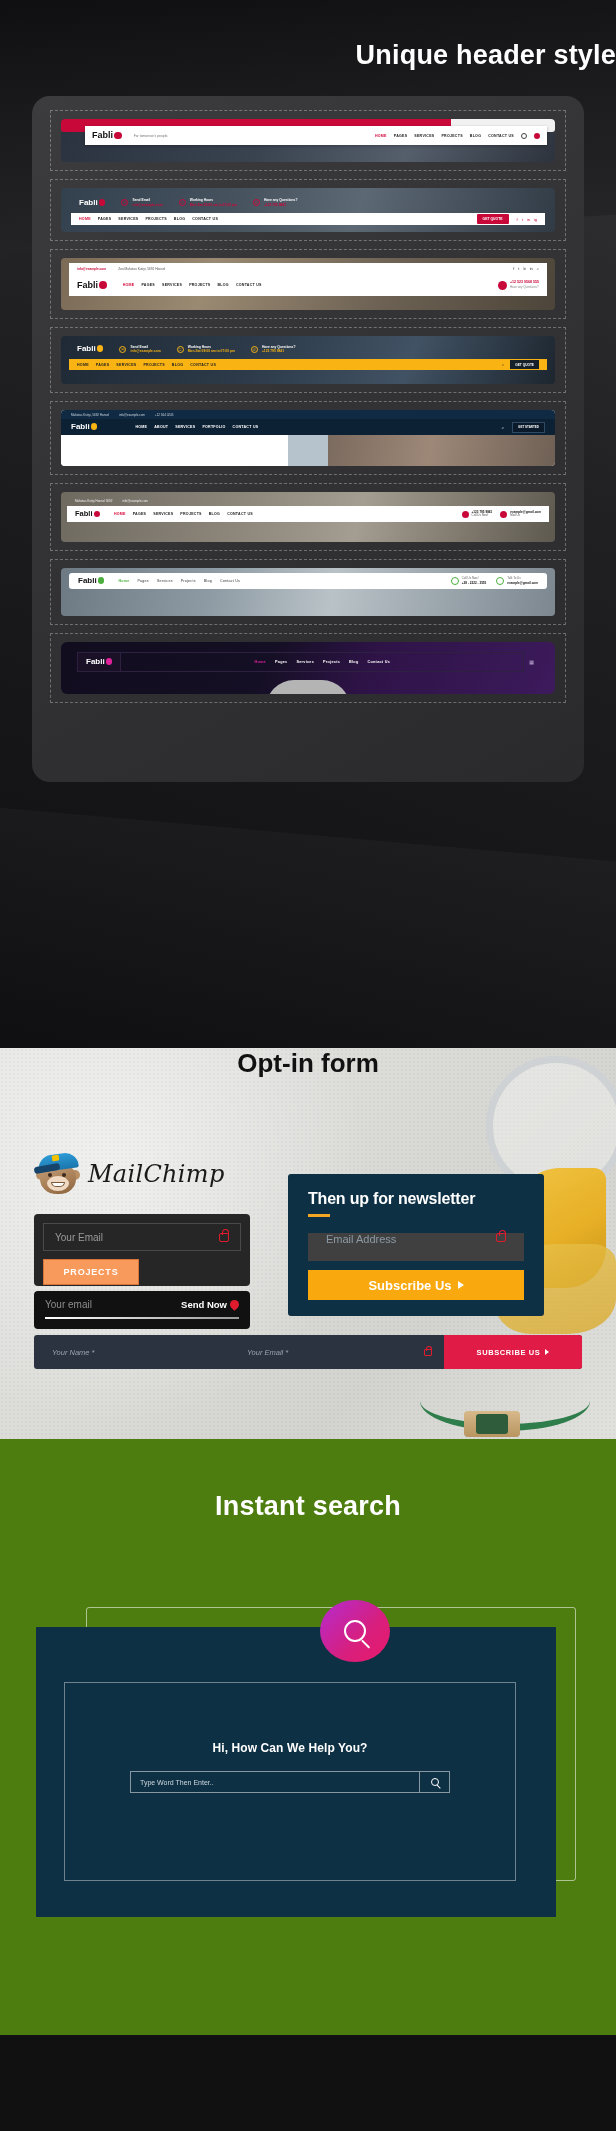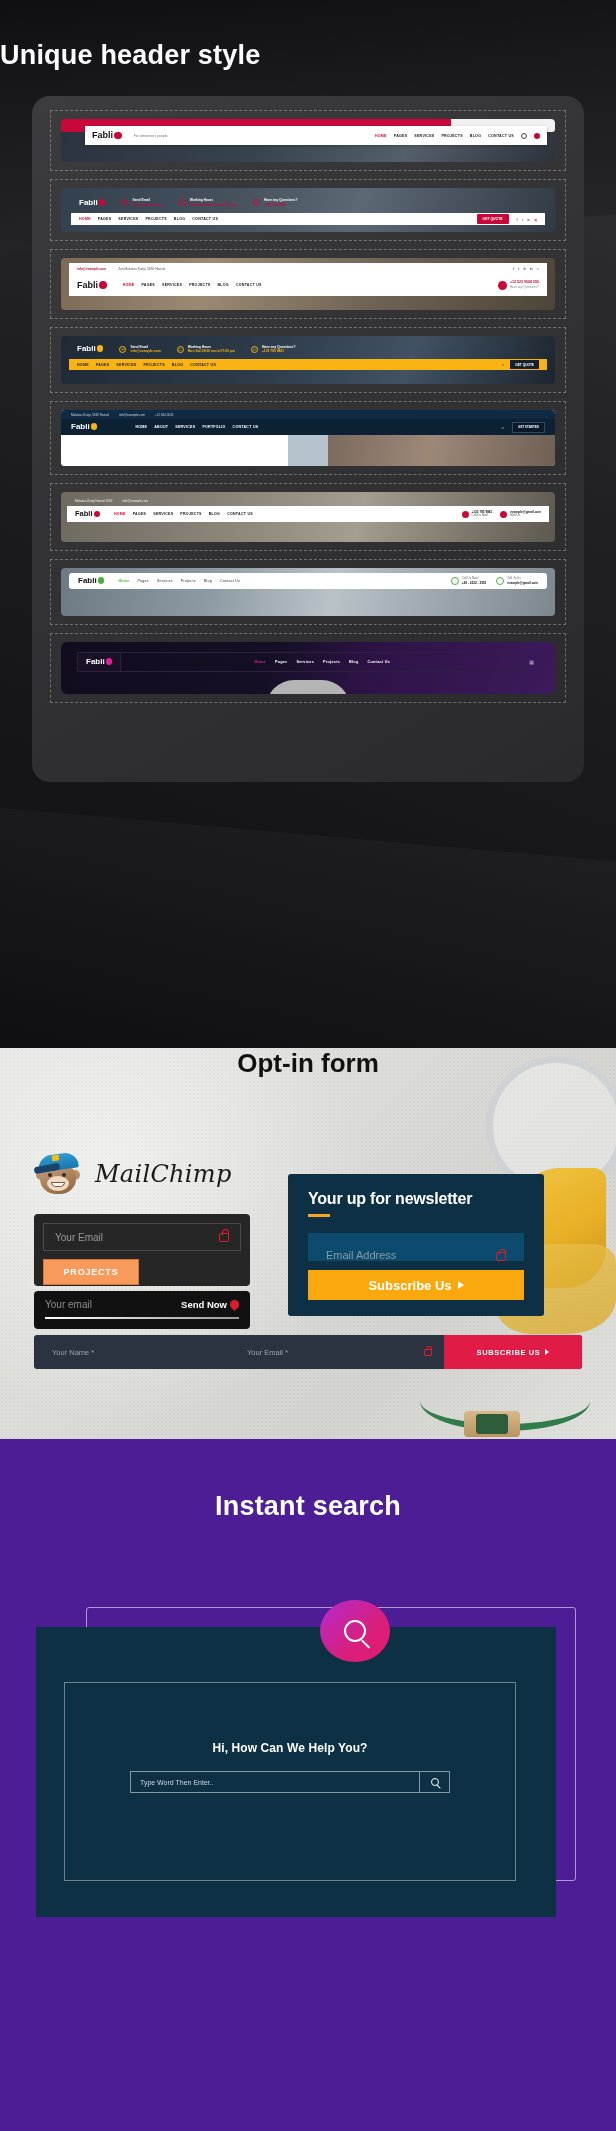--- a/index.html
+++ b/index.html
@@ -27,21 +27,21 @@
     background:linear-gradient(178deg,#0b0b0d 0%,#1b1b1d 55%,#252527 100%);
     transform:rotate(-3.2deg);
   }
   .sec-headers:after{
     content:"";position:absolute;left:-20%;bottom:-14%;width:150%;height:34%;
     background:linear-gradient(8deg,#0a0a0c 0%,#131315 45%,#202023 100%);
     transform:rotate(5deg);opacity:.95;
   }
   .sec-title{
     position:relative;z-index:5;
-    text-align:left;color:#fff;
+    text-align:right;color:#fff;
     font-weight:bold;font-size:27px;letter-spacing:.2px;
     padding-top:40px;
   }
 
   .panel{
     position:absolute;left:32px;top:96px;
     width:552px; height:686px;
     background:linear-gradient(150deg,#3c3c3e 0%,#333335 45%,#2a2a2c 100%);
     border-radius:18px;
     z-index:4;
@@ -212,21 +212,21 @@
     background:linear-gradient(150deg,#f2c23a 0%,#e8ae1d 55%,#c98f10 100%);
     border-radius:46px 12px 40px 20px;opacity:.95;}
   .tape2{position:absolute;right:0px;top:196px;width:120px;height:90px;z-index:2;
     background:linear-gradient(160deg,#e9c24a 0%,#d9a92b 100%);border-radius:50% 20% 40% 30%;opacity:.8;}
   .cord{position:absolute;right:26px;bottom:8px;width:170px;height:60px;z-index:2;
     border-bottom:7px solid #2e7d4b;border-radius:0 0 60% 60%;}
   .spool{position:absolute;right:96px;bottom:2px;width:56px;height:26px;z-index:3;
     background:linear-gradient(180deg,#d8b98b,#b8945f);border-radius:4px;}
   .spool:after{content:"";position:absolute;left:12px;top:3px;width:32px;height:20px;background:#2f5d3c;border-radius:3px;}
 
-  .mc-logo{position:absolute;left:36px;top:104px;z-index:5;display:flex;align-items:center;gap:15px;}
+  .mc-logo{position:absolute;left:36px;top:104px;z-index:5;display:flex;align-items:center;gap:8px;}
   .mc-face{width:44px;height:44px;position:relative;}
   .mc-head{position:absolute;left:4px;top:10px;width:36px;height:32px;border-radius:50% 50% 46% 46%;
     background:linear-gradient(160deg,#c9a480 0%,#a77e55 60%,#8a6440 100%);}
   .mc-ear{position:absolute;top:18px;width:10px;height:10px;border-radius:50%;background:#b98f66;}
   .mc-ear.l{left:0;} .mc-ear.r{right:0;}
   .mc-muz{position:absolute;left:11px;top:24px;width:22px;height:15px;border-radius:50%;background:#f0d9c2;}
   .mc-mouth{position:absolute;left:15px;top:30px;width:14px;height:5px;border-radius:0 0 14px 14px;background:#fff;border:1px solid #7a5a3c;}
   .mc-eye{position:absolute;top:21px;width:4px;height:4px;border-radius:50%;background:#3b2a1d;}
   .mc-eye.l{left:12px;} .mc-eye.r{left:26px;}
   .mc-cap{position:absolute;left:2px;top:2px;width:40px;height:16px;border-radius:16px 16px 3px 3px;
@@ -243,39 +243,39 @@
   .fd-btn{margin-top:8px;width:96px;height:26px;background:#f79a5b;border:1px solid #d8733a;
     display:flex;align-items:center;justify-content:center;color:#fff;font-weight:bold;font-size:9px;letter-spacing:.8px;}
 
   .form-dark2{position:absolute;left:34px;top:243px;width:216px;height:38px;background:#111;border-radius:4px;z-index:5;padding:8px 11px;}
   .fd2-row{display:flex;align-items:center;}
   .fd2-row .ph{color:#8d8d8d;font-size:10px;}
   .fd2-send{margin-left:auto;color:#fff;font-weight:bold;font-size:9.5px;display:flex;align-items:center;gap:3px;}
   .fd2-send .pin{width:9px;height:9px;border-radius:50% 50% 50% 0;background:#e01b2e;transform:rotate(-45deg);}
   .fd2-line{margin-top:7px;height:1.5px;background:linear-gradient(90deg,#fff,#9a9a9a);}
   .form-wide-pos{position:absolute;left:34px;top:287px;width:548px;height:34px;background:#2b3340;border-radius:3px;z-index:6;display:flex;align-items:center;}
-  .fw-c{flex:1;padding:0 18px;color:#9aa3ae;font-size:7.5px;}
+  .fw-c{flex:1;padding:0 18px;color:#9aa3ae;font-size:7.5px;font-style:italic;}
   .fw-c.b{border-left:0;}
   .fw-lock{width:8px;height:7px;border:1.4px solid #e01b2e;border-radius:1px;position:relative;margin-right:12px;}
   .fw-lock:before{content:"";position:absolute;left:1.4px;top:-3.6px;width:4px;height:4px;border:1.4px solid #e01b2e;border-bottom:none;border-radius:3px 3px 0 0;}
   .fw-btn{width:138px;height:34px;background:#e01b45;color:#fff;font-weight:bold;font-size:7.5px;letter-spacing:.6px;
     display:flex;align-items:center;justify-content:center;gap:5px;border-radius:0 3px 3px 0;}
 
   .card-navy{position:absolute;left:288px;top:126px;width:256px;height:142px;background:#0e3045;border-radius:3px;z-index:5;padding:16px 20px;}
   .cn-title{color:#fff;font-weight:bold;font-size:16px;letter-spacing:-.2px;}
   .cn-rule{width:22px;height:3px;background:#f5a623;margin-top:6px;}
-  .cn-input{margin-top:16px;height:28px;background:#0c4a6e;display:flex;align-items:flex-end;padding:0 18px;}
+  .cn-input{margin-top:16px;height:28px;background:#404040;display:flex;align-items:flex-start;padding:0 18px;}
   .cn-input .ph{color:#8b9aa5;font-size:11px;}
   .cn-btn{margin-top:9px;height:30px;background:#f9a80d;display:flex;align-items:center;justify-content:center;
     color:#fff;font-size:13px;font-weight:bold;gap:6px;}
   .tri{width:0;height:0;border-left:6px solid #fff;border-top:4px solid transparent;border-bottom:4px solid transparent;}
   .tri.sm{border-left:4px solid #fff;border-top:3px solid transparent;border-bottom:3px solid transparent;}
 
   
-  .sec-search{position:relative;width:616px;height:692px;background:#4c1d95;overflow:hidden;}
+  .sec-search{position:relative;width:616px;height:596px;background:#4d7c0f;overflow:hidden;}
   .sec-title3{text-align:center;color:#fff;font-weight:bold;font-size:27px;padding-top:52px;letter-spacing:.2px;}
   .ghost{position:absolute;left:86px;top:168px;width:490px;height:274px;border:1px solid rgba(255,255,255,.55);border-radius:3px;}
   .bubble{position:absolute;left:320px;top:161px;width:70px;height:62px;border-radius:50%;
     background:linear-gradient(135deg,#b32bd0 0%,#d81f7d 60%,#e8196a 100%);
     display:flex;align-items:center;justify-content:center;z-index:6;}
   .bub-glass{width:22px;height:22px;border-radius:50%;border:2.2px solid #fff;position:relative;}
   .bub-glass:after{content:"";position:absolute;right:-7px;bottom:-5px;width:11px;height:2.4px;background:#fff;transform:rotate(45deg);border-radius:2px;}
   .panel-navy{position:absolute;left:36px;top:188px;width:520px;height:290px;background:#0e3045;z-index:5;}
   .inner-box{position:absolute;left:28px;top:55px;right:40px;bottom:36px;border:1px solid rgba(255,255,255,.4);}
   .ib-title{text-align:center;color:#fff;font-weight:bold;font-size:12px;padding-top:58px;letter-spacing:.1px;}
@@ -599,21 +599,21 @@
     <div class="fw-c">Your Name *</div>
     <div class="fw-c b">Your Email *</div>
     <span class="fw-lock"></span>
     <div class="fw-btn">
       <span>SUBSCRIBE US</span>
       <span class="tri sm"></span>
     </div>
   </div>
 
   <div class="card-navy">
-    <div class="cn-title">Your up for newsletter</div>
+    <div class="cn-title">Then up for newsletter</div>
     <div class="cn-rule"></div>
     <div class="cn-input">
       <span class="ph">Email Address</span>
       <span class="lock" style="margin-left:auto"></span>
     </div>
     <div class="cn-btn">
       <span>Subscribe Us</span>
       <span class="tri"></span>
     </div>
   </div>

